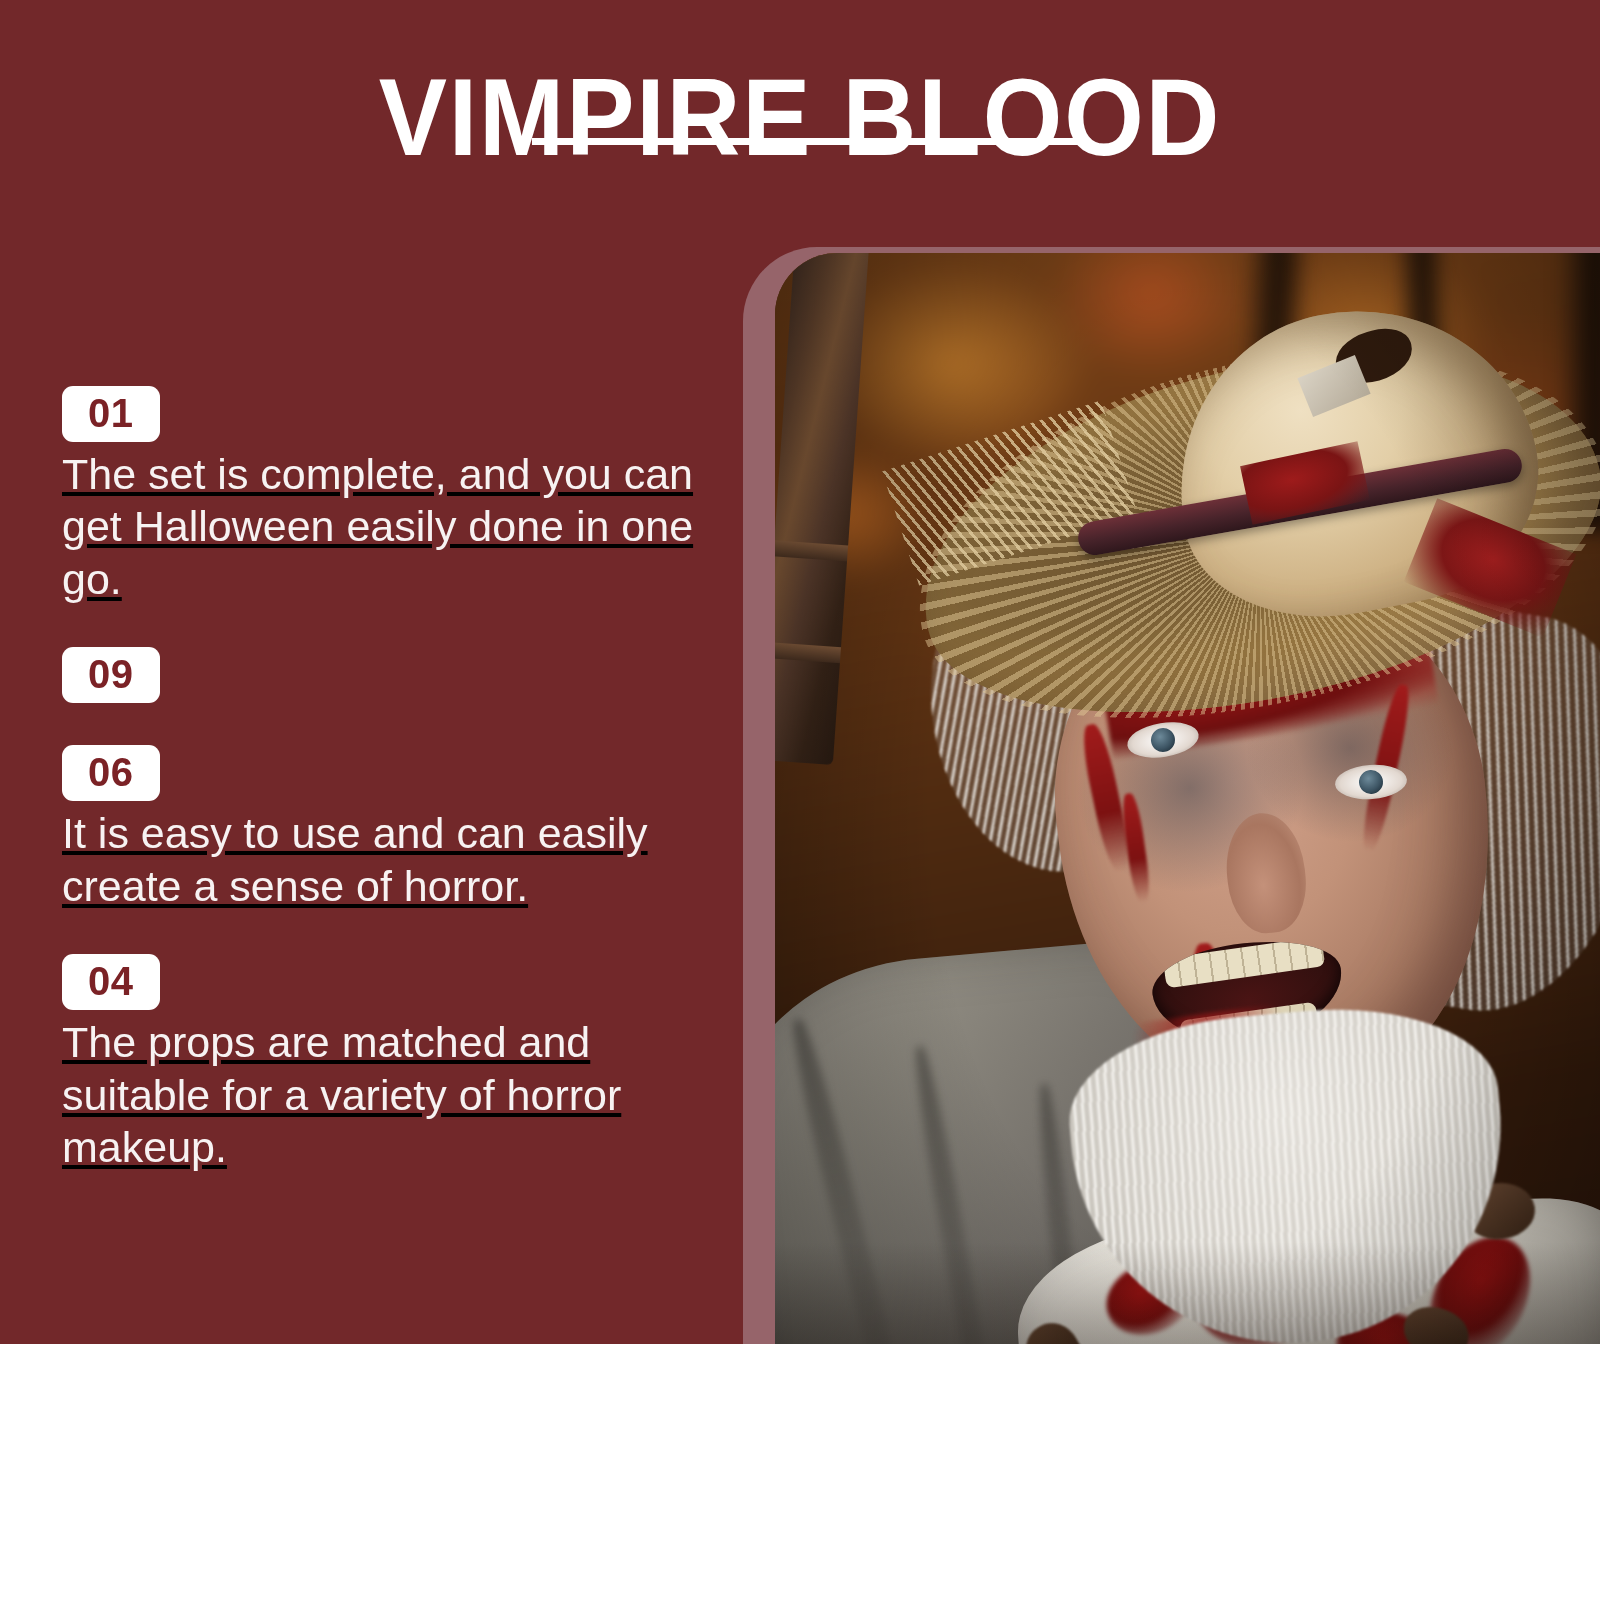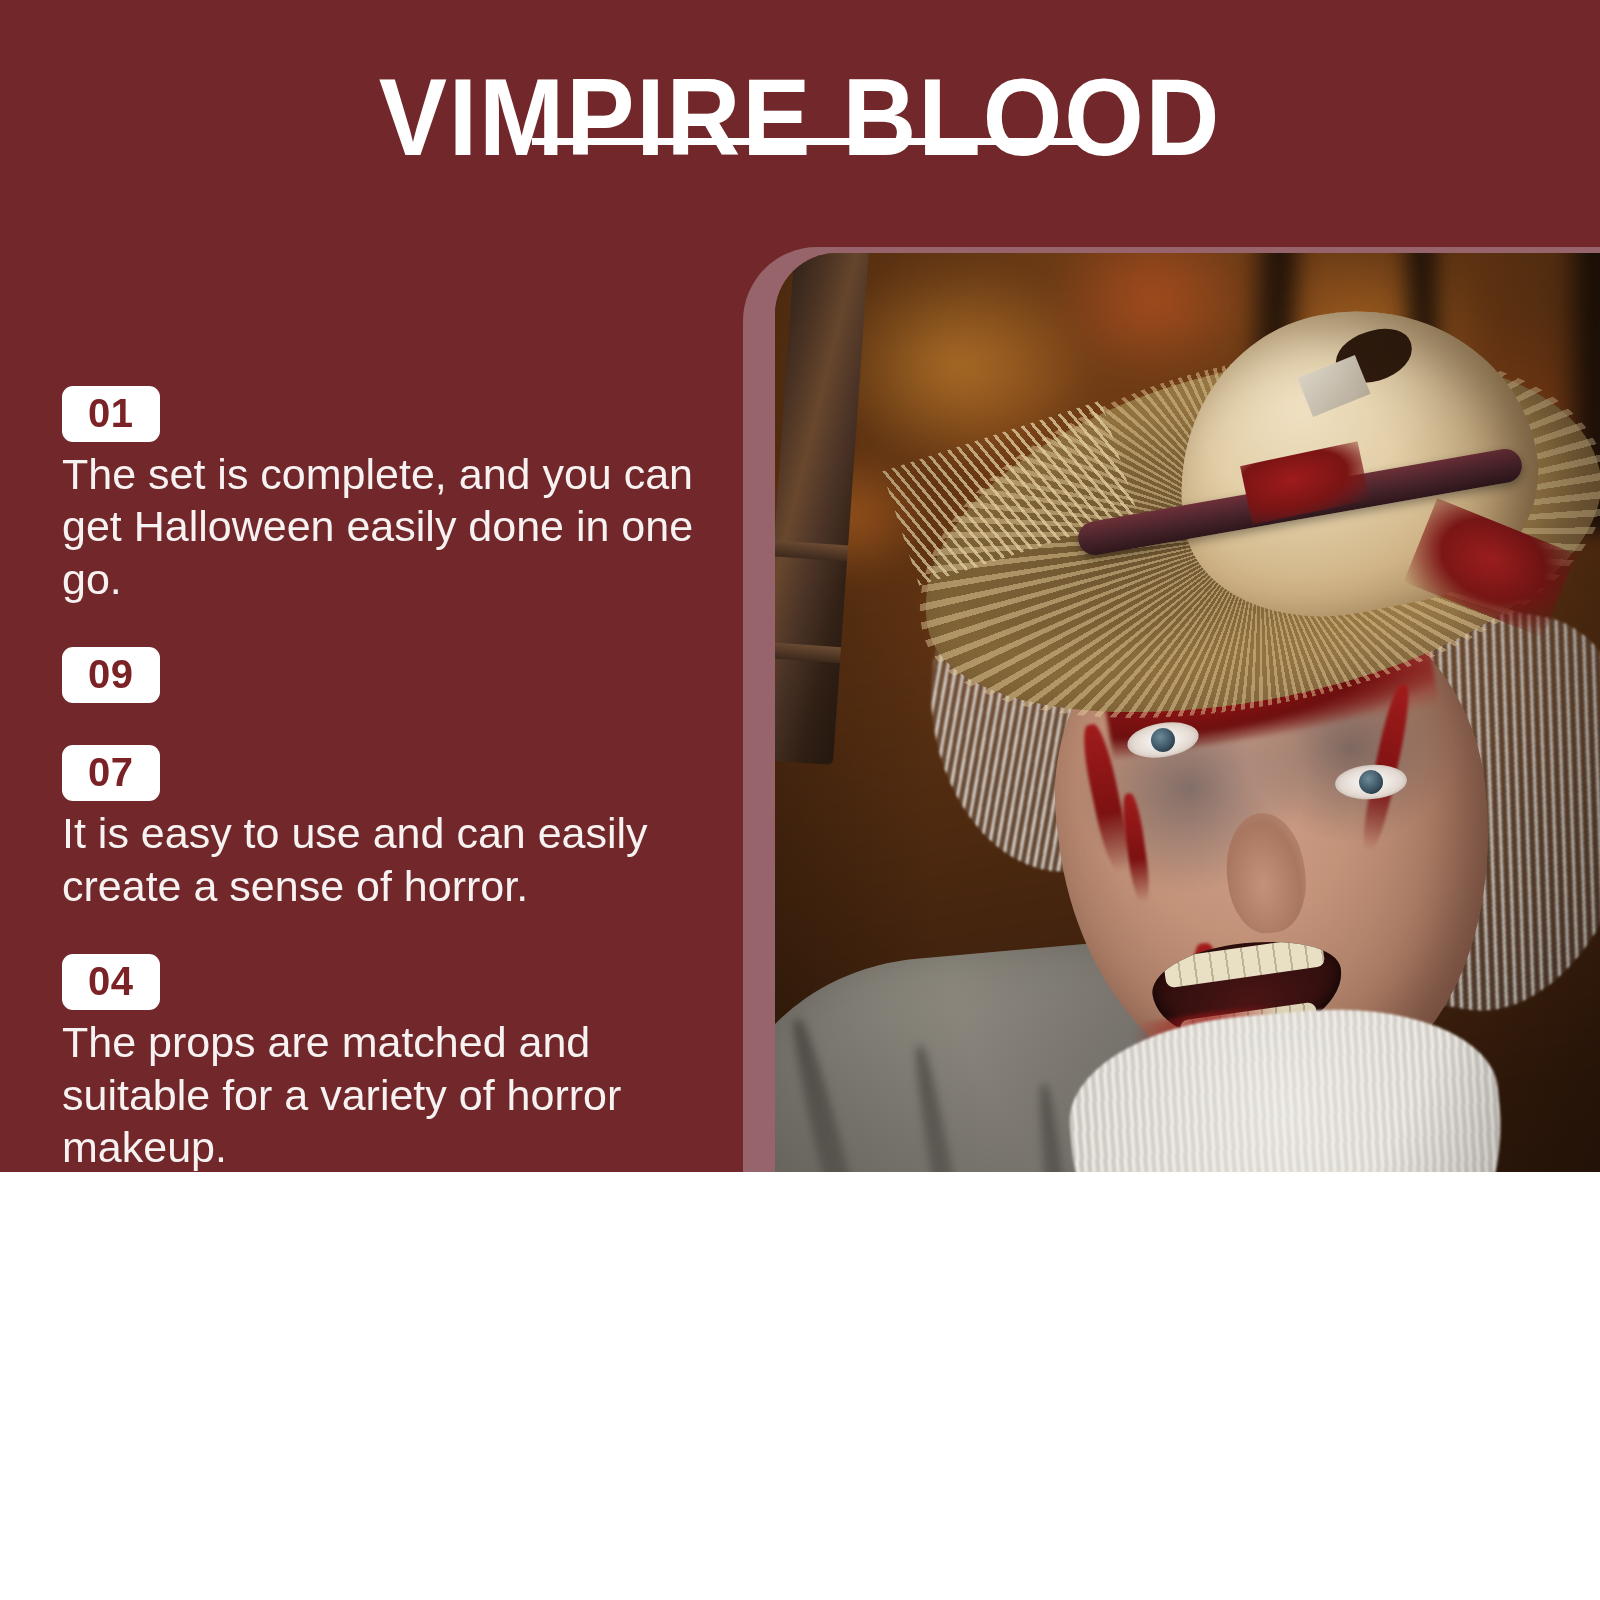--- a/index.html
+++ b/index.html
@@ -9,21 +9,21 @@
   body {
     width: 1600px;
     height: 1600px;
     overflow: hidden;
     font-family: "Liberation Sans", sans-serif;
   }
 
   #poster {
     position: relative;
     width: 1600px;
-    height: 1172px;
+    height: 1344px;
     background: #72282a;
     overflow: hidden;
   }
 
   
   .title-area {
     position: absolute;
     left: 0;
     top: 62px;
     width: 1600px;
@@ -51,20 +51,21 @@
 
   
   .features {
     position: absolute;
     left: 62px;
     top: 386px;
     width: 660px;
   }
   .feature {
     margin-bottom: 42px;
+    text-decoration: underline;
   }
   .feature:last-child { margin-bottom: 17px; }
 
   .badge {
     display: inline-block;
     background: #ffffff;
     color: #7b2226;
     font-family: "Liberation Sans Narrow", "Liberation Sans", sans-serif;
     font-size: 40px;
     font-weight: 700;
@@ -502,21 +503,21 @@
     <div class="feature">
       <div class="badge">01</div>
       <p class="feature-text">The set is complete, and you can get Halloween easily done in one go.</p>
     </div>
 
     <div class="feature">
       <div class="badge">09</div>
     </div>
 
     <div class="feature">
-      <div class="badge">07</div>
+      <div class="badge">06</div>
       <p class="feature-text">It is easy to use and can easily create a sense of horror.</p>
     </div>
 
     <div class="feature">
       <div class="badge">04</div>
       <p class="feature-text">The props are matched and suitable for a variety of horror makeup.</p>
     </div>
 
   </div>
 

